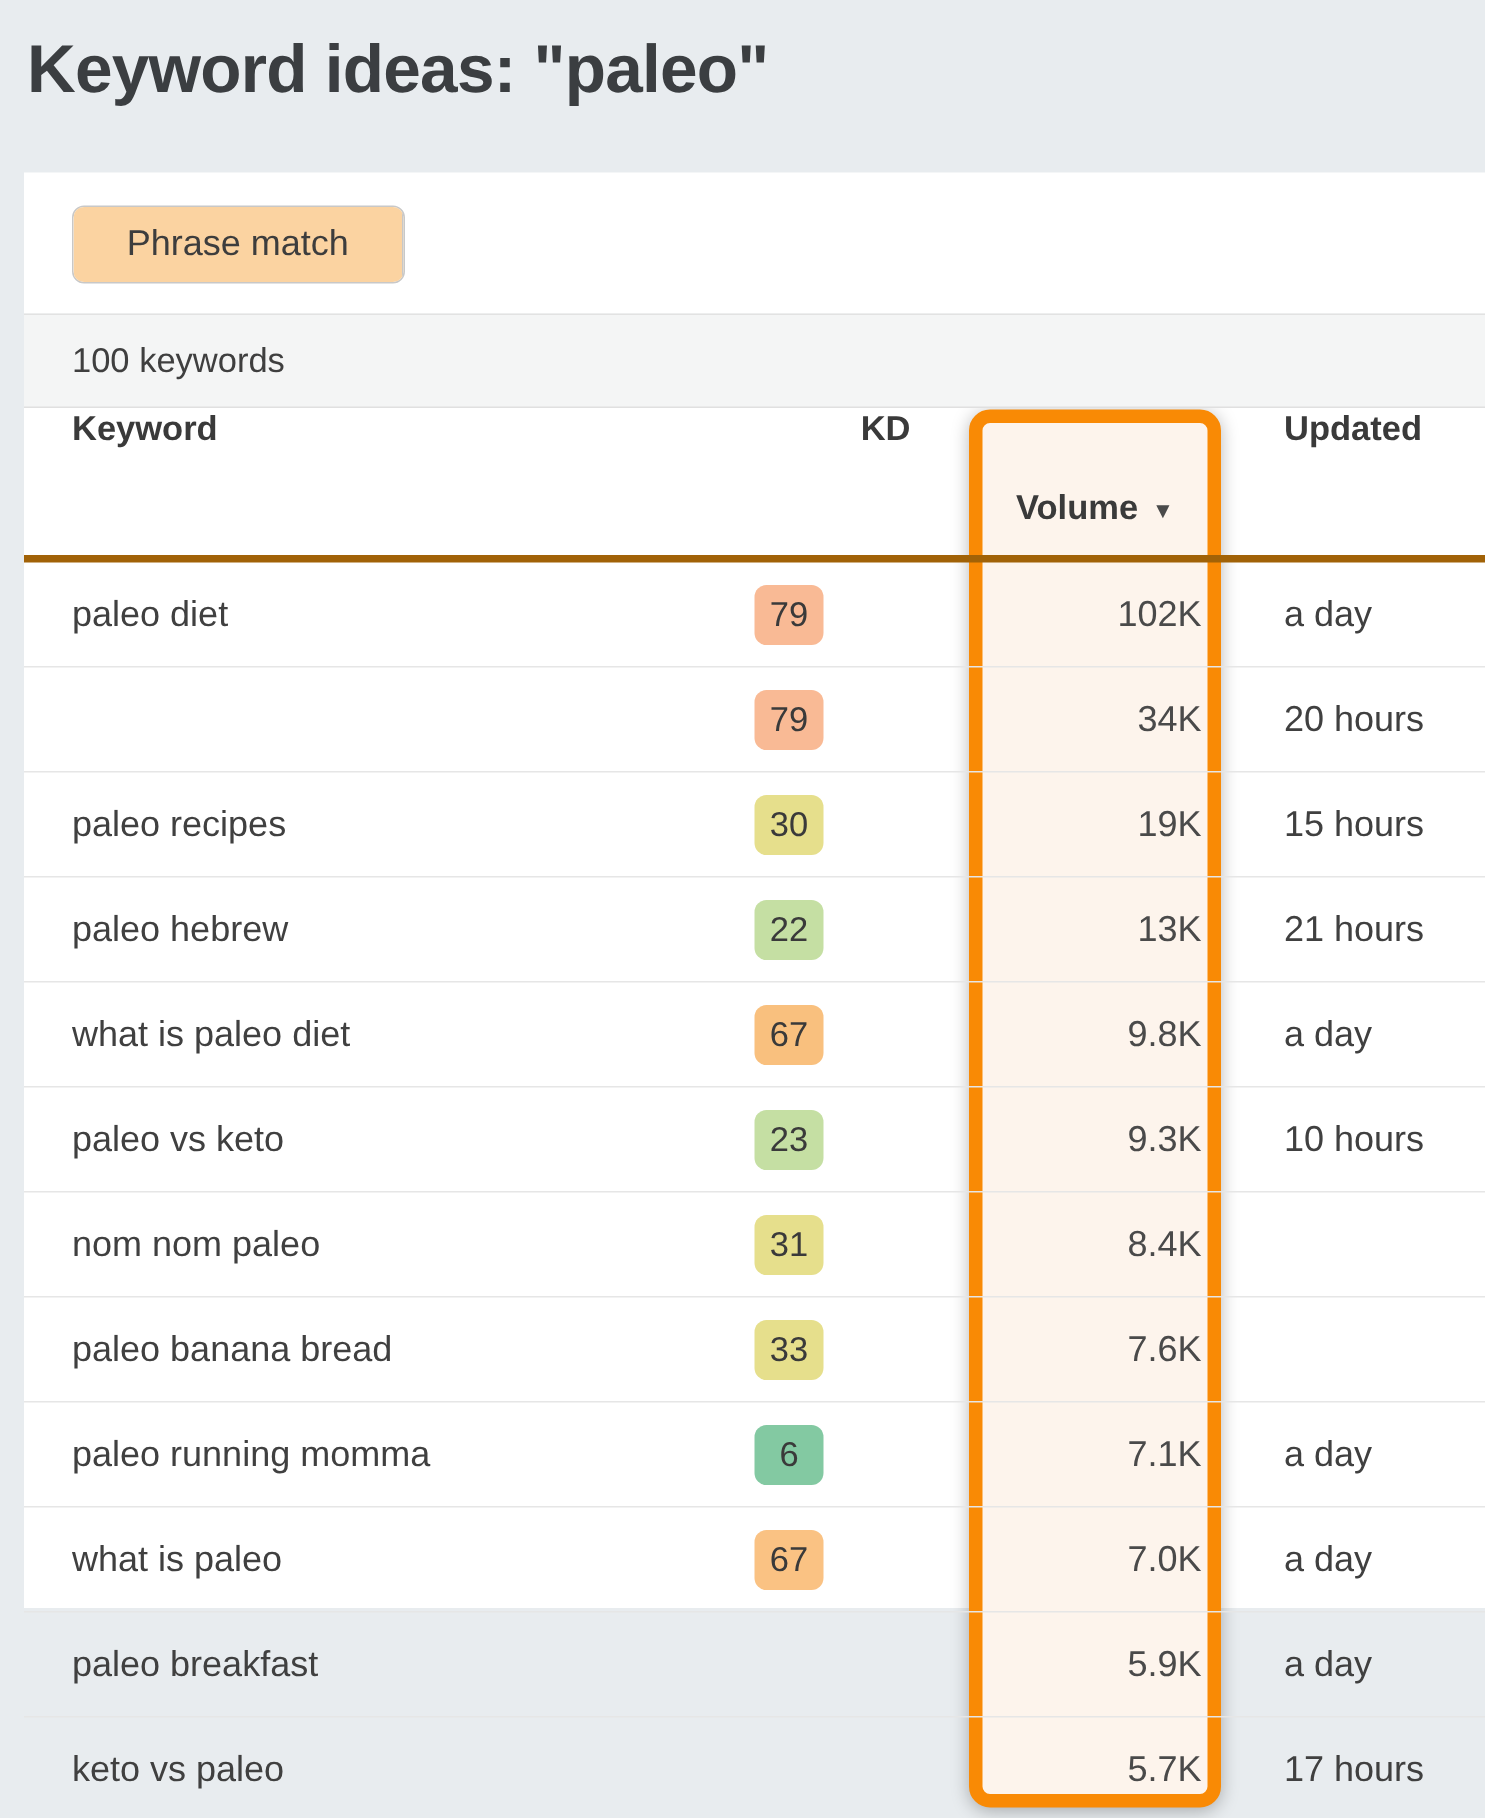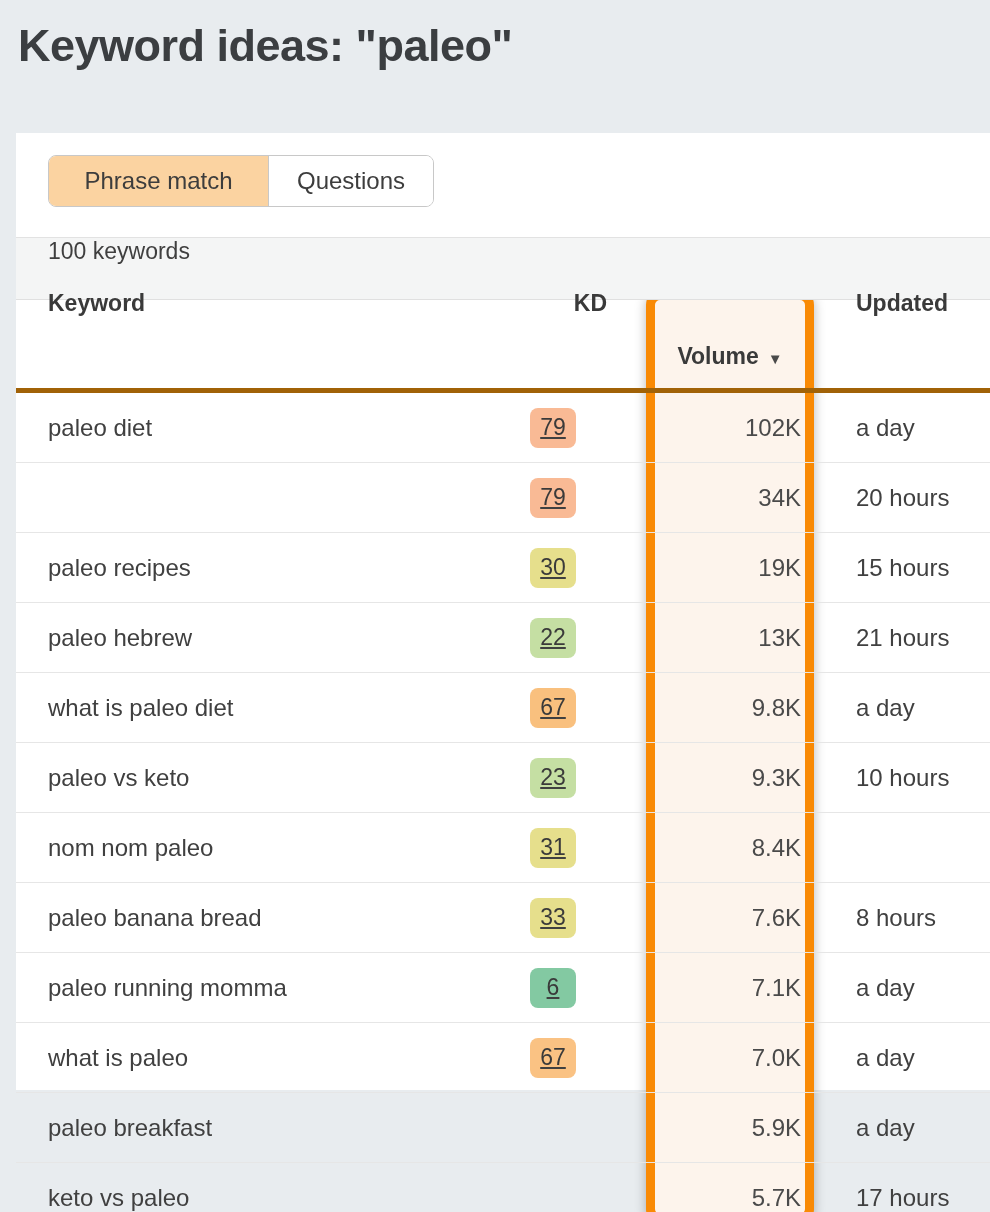--- a/index.html
+++ b/index.html
@@ -12,21 +12,20 @@
   }
   .page-title {
     position:absolute; top:20px; left:18px;
     font-size:45px; font-weight:bold; color:#3b3e41;
     letter-spacing:-0.5px;
   }
   .card {
     position:absolute; left:16px; top:115px;
     width:974px; height:957px;
     background:#ffffff;
-    margin-top:18px;
   }
   
   .volume-highlight {
     position:absolute; left:630px; top:158px;
     width:168px; height:932px;
     box-sizing:border-box;
     border:9px solid #f98a05;
     background:#fdf4ec;
     border-radius:14px;
     box-shadow:0 2px 12px rgba(0,0,0,0.28);
@@ -38,25 +37,25 @@
     border:1px solid #c8c8c8; border-radius:8px;
     overflow:hidden; background:#fff; z-index:1;
   }
   .tab {
     display:flex; align-items:center; justify-content:center;
     font-size:24px; color:#3d3d3d; cursor:pointer;
   }
   .tab.active { width:219px; background:#fbd3a1; border-right:1px solid #c8c8c8; }
   .tab.inactive { width:164px; background:#ffffff; }
   .count-bar {
-    position:absolute; left:0; top:104px; width:974px; height:63px;
+    position:absolute; left:0; top:94px; width:974px; height:63px;
     box-sizing:border-box;
     background:#f4f5f5;
     border-top:1px solid #e2e2e2; border-bottom:1px solid #e0e0e0;
-    display:flex; z-index:1;
+    display:flex; align-items:center; z-index:1;
   }
   .count-bar .count-text { margin-left:32px; font-size:23px; color:#3f3f3f; }
   .table { position:absolute; left:0; top:157px; width:974px; z-index:1; }
   .thead, .row {
     display:grid;
     grid-template-columns:32px 455px 104px 39px 168px 26px 150px;
   }
   .thead { height:103px; box-sizing:border-box; border-bottom:5px solid #a16207; }
   .th {
     display:flex; align-items:flex-end; padding-bottom:26px;
@@ -64,42 +63,41 @@
   }
   .th-keyword { grid-column:2; }
   .th-kd { grid-column:3; justify-content:flex-end; }
   .th-volume { grid-column:5; justify-content:center; }
   .th-updated { grid-column:7; padding-left:16px; }
   .sort-caret { font-size:15px; margin-left:9px; color:#4a4a4a; transform:translateY(-3px); }
   .row { height:70px; box-sizing:border-box; border-bottom:1px solid #e6e6e6; }
   .row:last-child { border-bottom:none; }
   .cell { display:flex; align-items:center; font-size:24px; color:#404040; }
   .cell-keyword { grid-column:2; }
-  .cell-kd { grid-column:3; justify-content:center;text-decoration:underline; }
+  .cell-kd { grid-column:3; justify-content:flex-start; }
   .cell-volume { grid-column:5; justify-content:flex-end; padding-right:13px; box-sizing:border-box; color:#4a4a4a; }
   .cell-updated { grid-column:7; padding-left:16px; }
   .kd-badge {
     min-width:46px; height:40px; box-sizing:border-box;
     border-radius:8px; margin-right:4px;
     display:flex; align-items:center; justify-content:center;
     font-size:23px; color:#3a3a3a;
   }
 </style>
 </head>
 <body>
 
 <h1 class="page-title">Keyword ideas: "paleo"</h1>
 
 <div class="card">
 
   <div class="volume-highlight" style="border-color: rgb(249, 138, 5); background-color: rgb(253, 244, 236);"></div>
 
   <div class="tabs">
     <div class="tab active">Phrase match</div>
-    <div class="tab inactive">Questions</div>
   </div>
 
   <div class="count-bar">
     <span class="count-text">100 keywords</span>
   </div>
 
   <div class="table">
 
     <div class="thead">
       <div class="th th-keyword">Keyword</div>
@@ -171,21 +169,20 @@
         </div>
       <div class="cell cell-volume">8.4K</div>
     </div>
 
     <div class="row">
       <div class="cell cell-keyword">paleo banana bread</div>
       <div class="cell cell-kd">
           <span class="kd-badge" style="background-color: rgb(230, 223, 140);">33</span>
         </div>
       <div class="cell cell-volume">7.6K</div>
-      <div class="cell cell-updated">8 hours</div>
     </div>
 
     <div class="row">
       <div class="cell cell-keyword">paleo running momma</div>
       <div class="cell cell-kd">
           <span class="kd-badge" style="background-color: rgb(131, 201, 162);">6</span>
         </div>
       <div class="cell cell-volume">7.1K</div>
       <div class="cell cell-updated">a day</div>
     </div>

